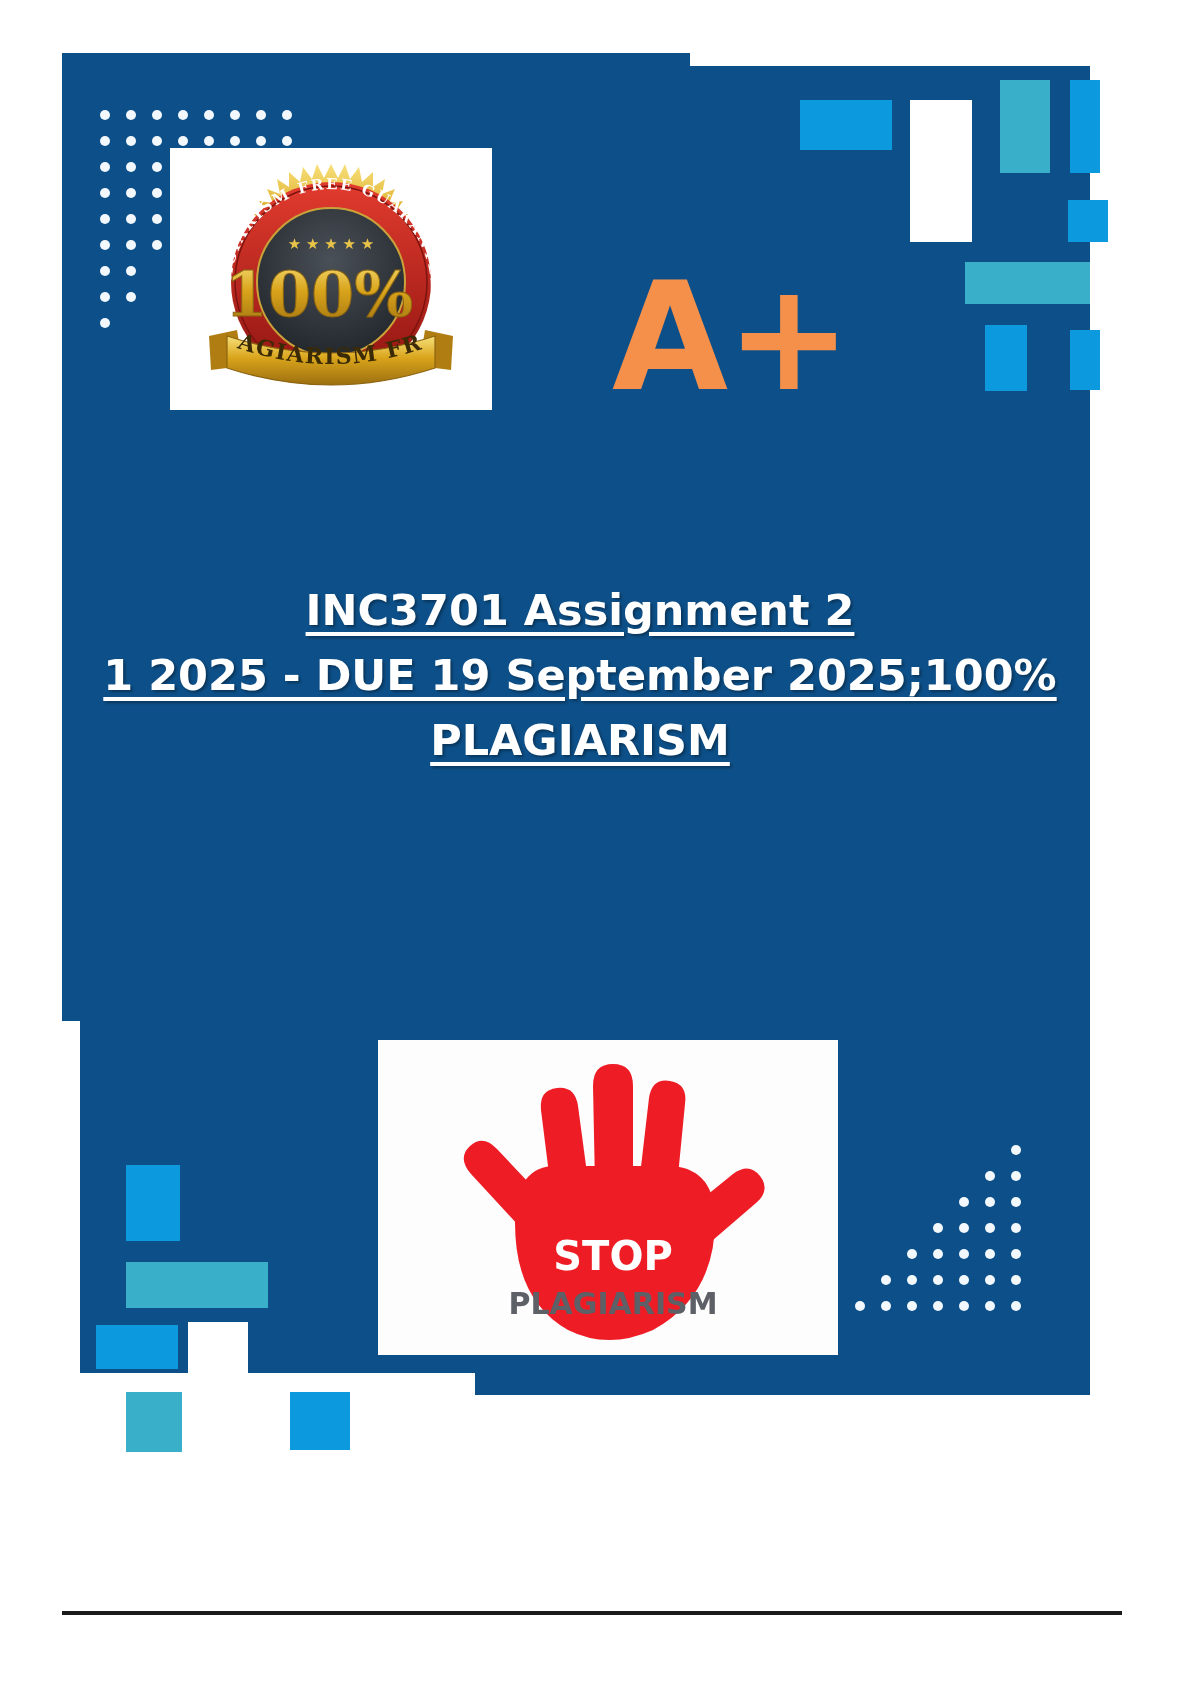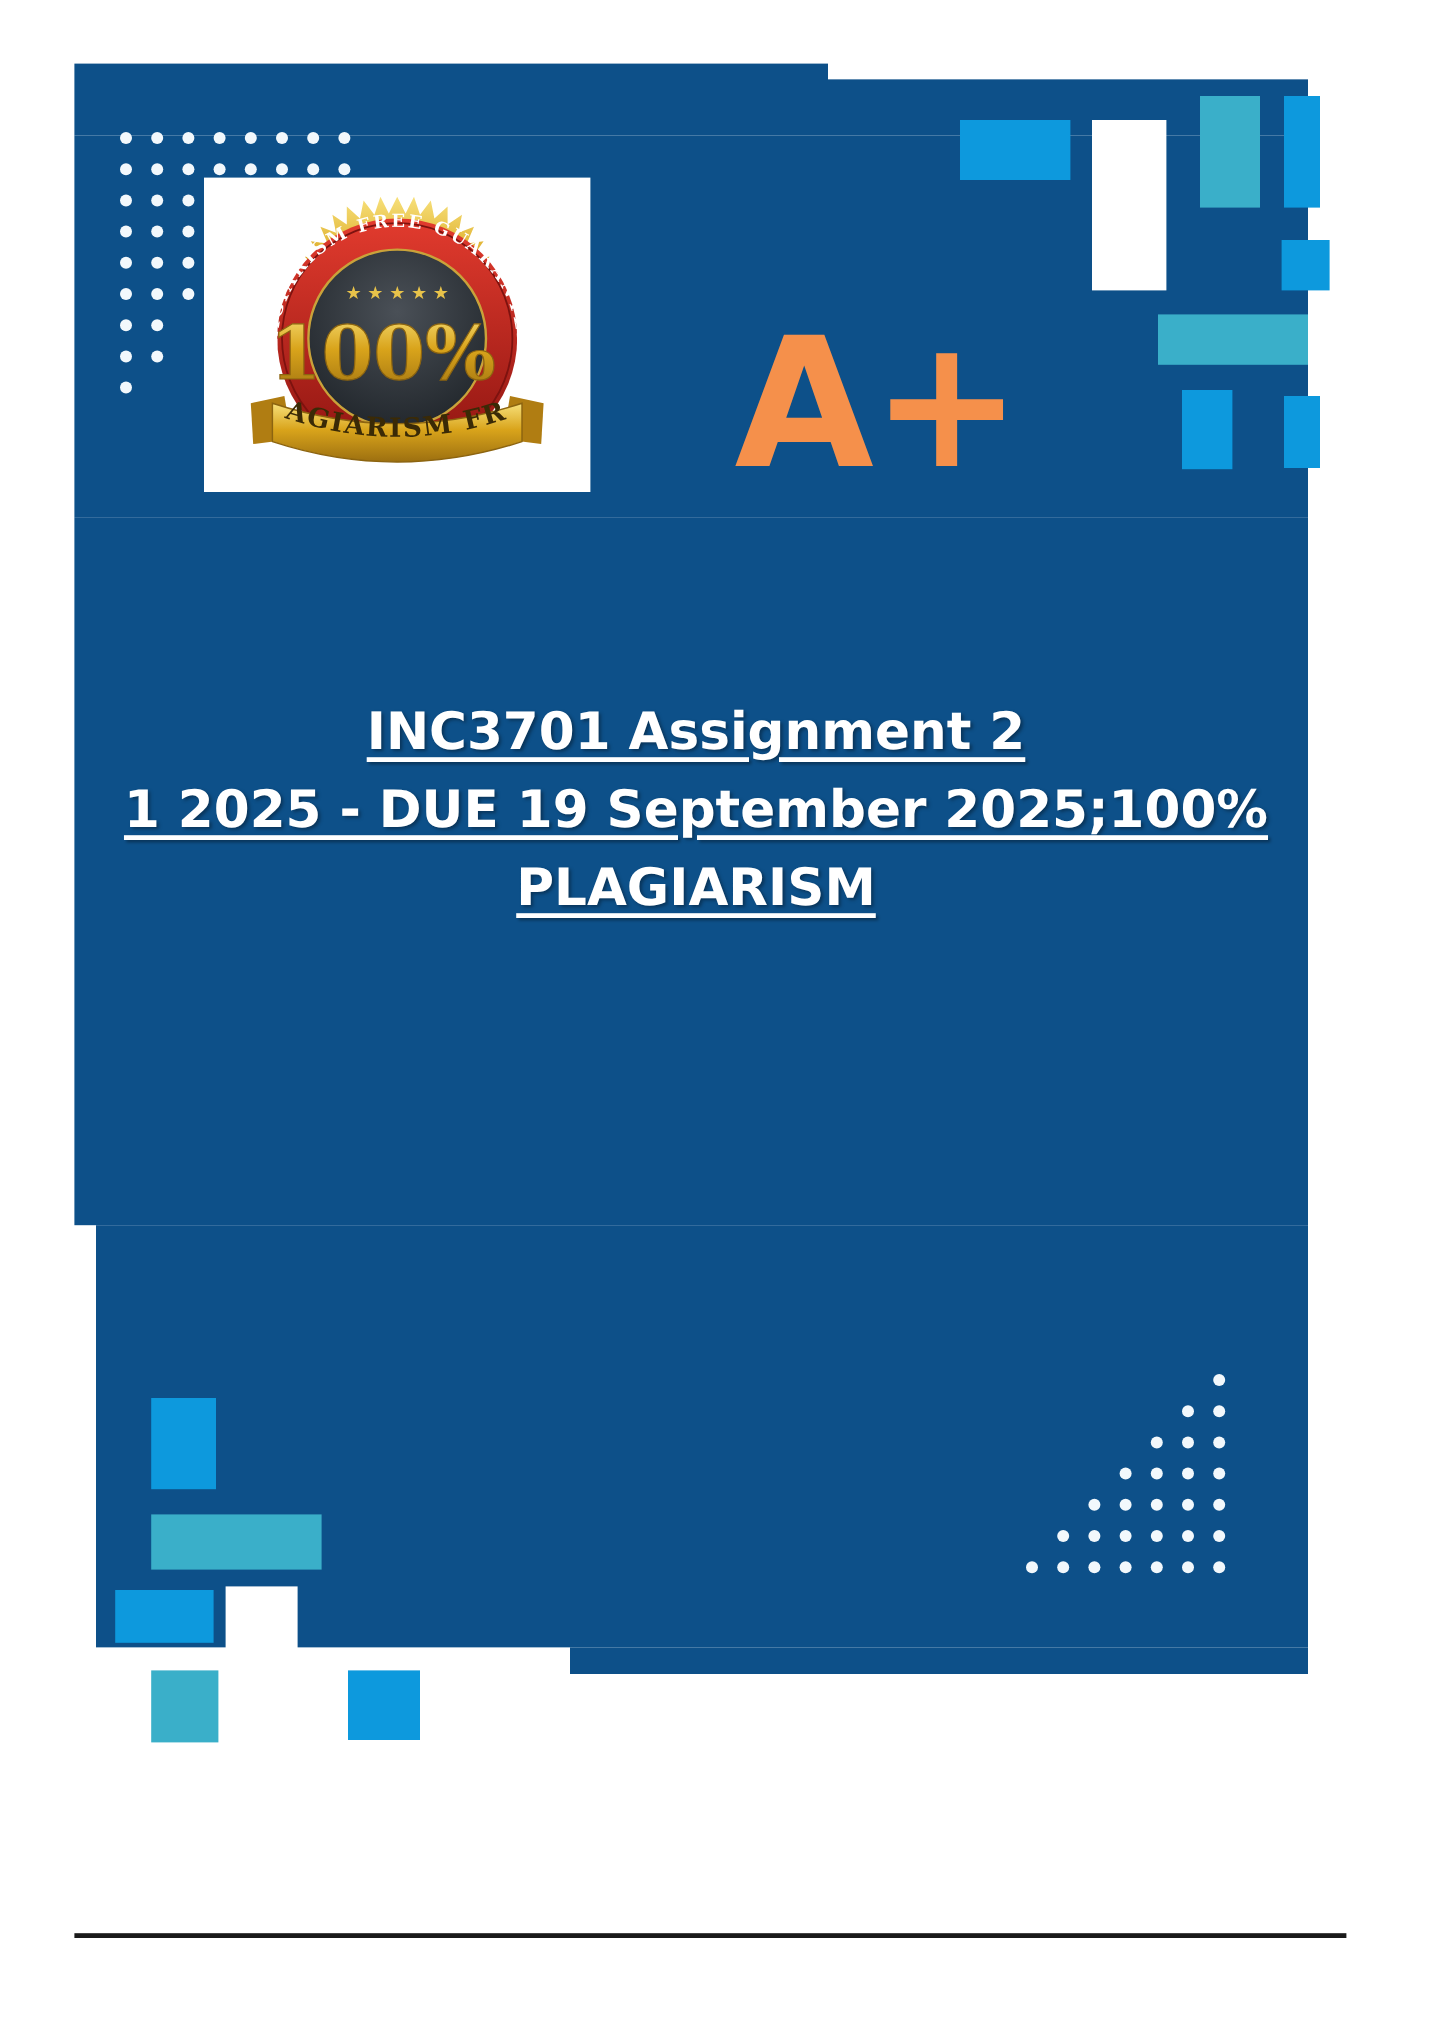--- a/index.html
+++ b/index.html
@@ -258,16 +258,36 @@
   </div>
 
   <div id="aplus">A+</div>
 
   <div id="title-block">
     <div class="line">INC3701 Assignment 2</div>
     <div class="line">1 2025 - DUE 19 September 2025;100%</div>
     <div class="line">PLAGIARISM</div>
   </div>
 
+  <div id="stop-frame">
+    <svg id="stop-svg" viewBox="0 0 370 300">
+      <g fill="#ee1c25">
+
+        <path d="M 92 175 Q 92 122 128 118 L 250 118 Q 292 122 292 172 Q 292 248 230 282 Q 185 302 145 282 Q 92 252 92 175 Z"></path>
+
+        <path d="M 96 178 L 48 126 Q 34 110 47 98 Q 60 86 74 101 L 124 154 Z"></path>
+
+        <path d="M 128 142 L 118 62 Q 116 42 134 40 Q 152 38 155 58 L 166 140 Z"></path>
+
+        <path d="M 172 136 L 170 38 Q 170 16 190 16 Q 210 16 210 38 L 210 136 Z"></path>
+
+        <path d="M 216 136 L 226 50 Q 229 30 247 33 Q 265 36 262 56 L 254 138 Z"></path>
+
+        <path d="M 268 160 L 310 126 Q 326 114 337 128 Q 348 142 333 155 L 290 192 Z"></path>
+      </g>
+      <text x="190" y="222" text-anchor="middle" fill="#ffffff" font-family="DejaVu Sans, sans-serif" font-size="40" font-weight="bold">STOP</text>
+      <text x="190" y="266" text-anchor="middle" fill="#5d6066" font-family="DejaVu Sans, sans-serif" font-size="30" font-weight="bold">PLAGIARISM</text>
+    </svg>
+  </div>
 
   <div id="bottom-rule"></div>
 
 </div>
 
 </body></html>

